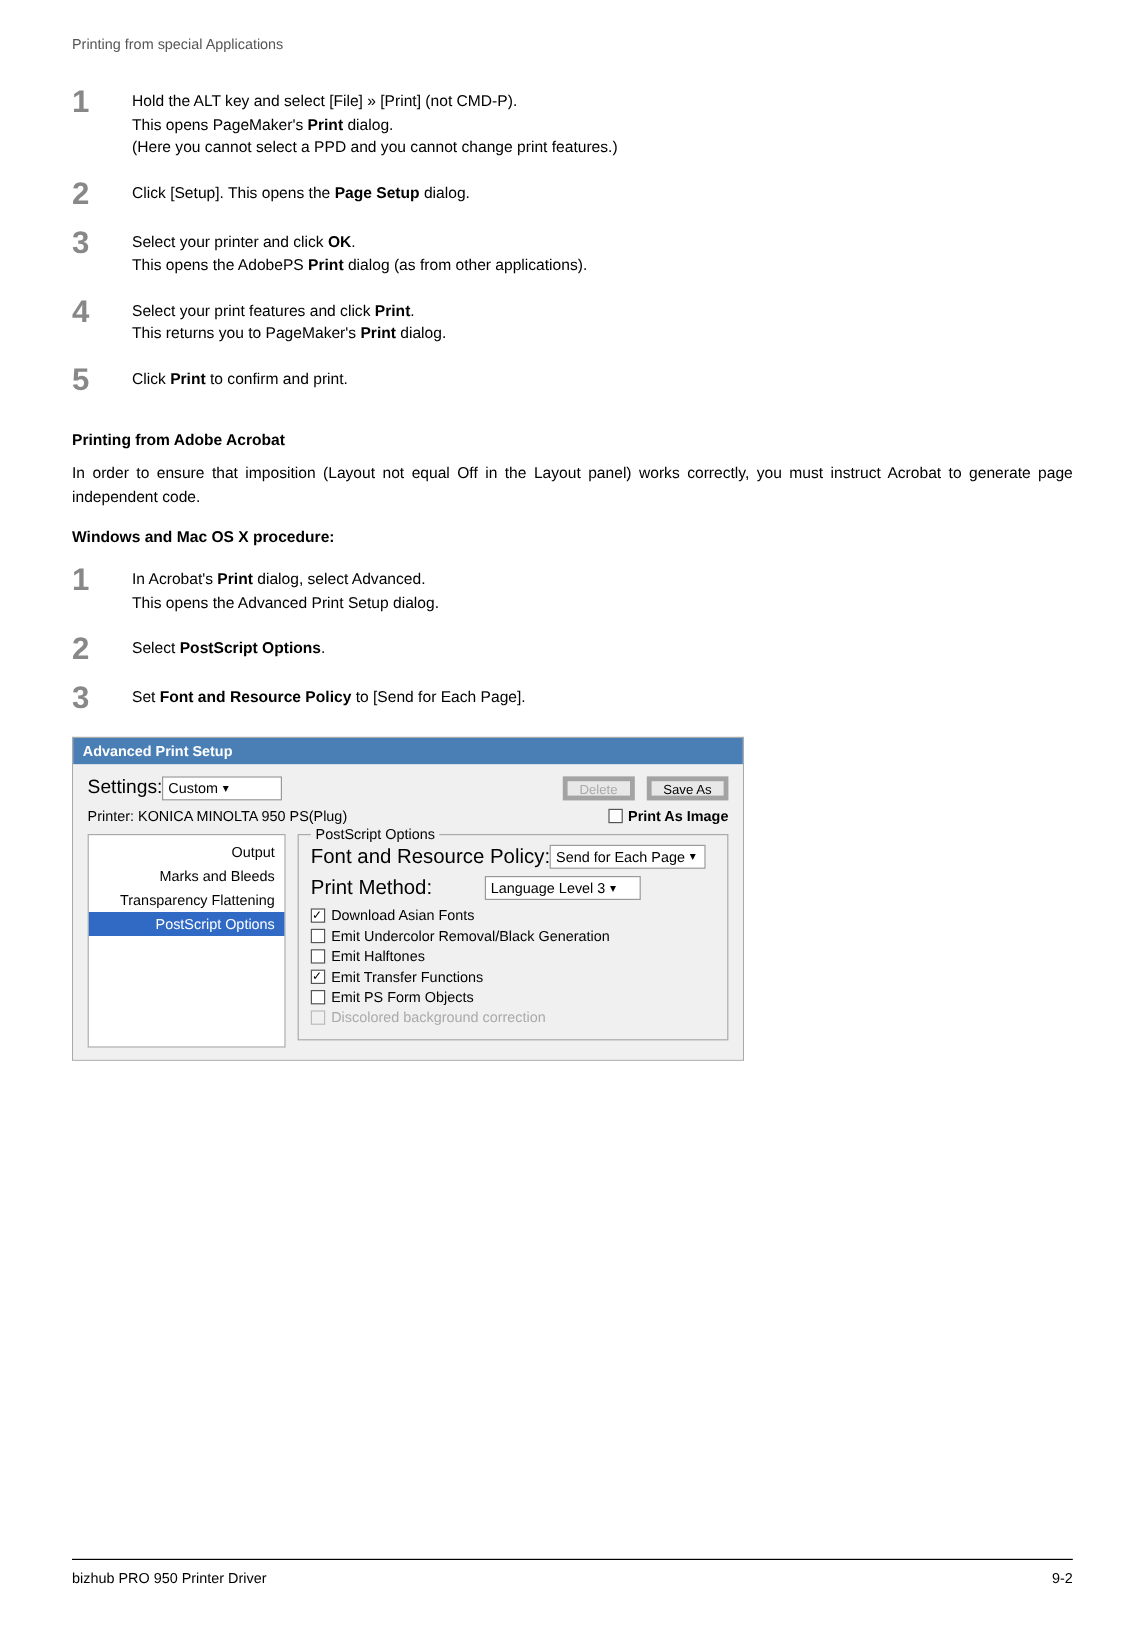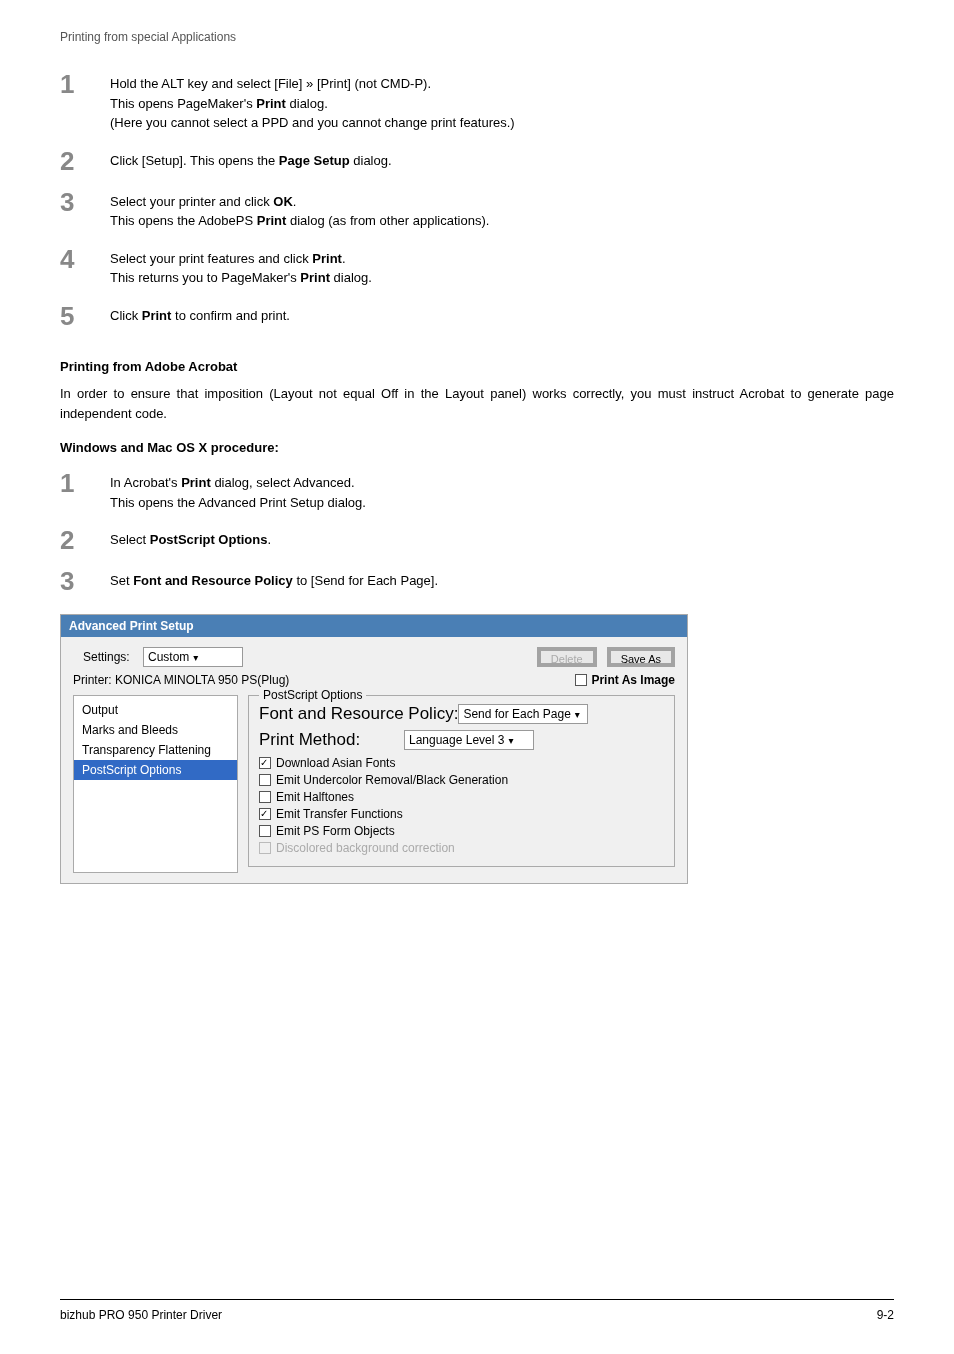--- a/index.html
+++ b/index.html
@@ -74,40 +74,39 @@
       font-size: 13px;
       font-weight: bold;
       margin-bottom: 18px;
     }
 
     
     .dialog-container {
       border: 1px solid #aaa;
       background: #f0f0f0;
       margin: 20px 0;
-      width: 628px;
+      width: 560px;
     }
 
     .dialog-titlebar {
       background: #4a7fb5;
       color: #fff;
       font-size: 12px;
       font-weight: bold;
       padding: 4px 8px;
     }
 
     .dialog-body {
       padding: 10px 12px;
       background: #f0f0f0;
     }
 
     .dialog-label {
-      font-size: 12px;
+      font-size: 16px;
       min-width: 60px;
-      margin-left: 10px;
     }
 
     .dialog-select {
       border: 1px solid #999;
       background: #fff;
       font-size: 12px;
       padding: 1px 4px;
       height: 20px;
       min-width: 100px;
       display: flex;
@@ -154,20 +153,21 @@
       background: #fff;
       min-height: 140px;
       padding: 4px 0;
       flex-shrink: 0;
     }
 
     .dialog-left-item {
       padding: 3px 8px;
       font-size: 12px;
       cursor: pointer;
+      text-align: right;
     }
 
     .dialog-left-item.selected {
       background: #316ac5;
       color: #fff;
     }
 
     .dialog-right-panel {
       flex: 1;
     }

